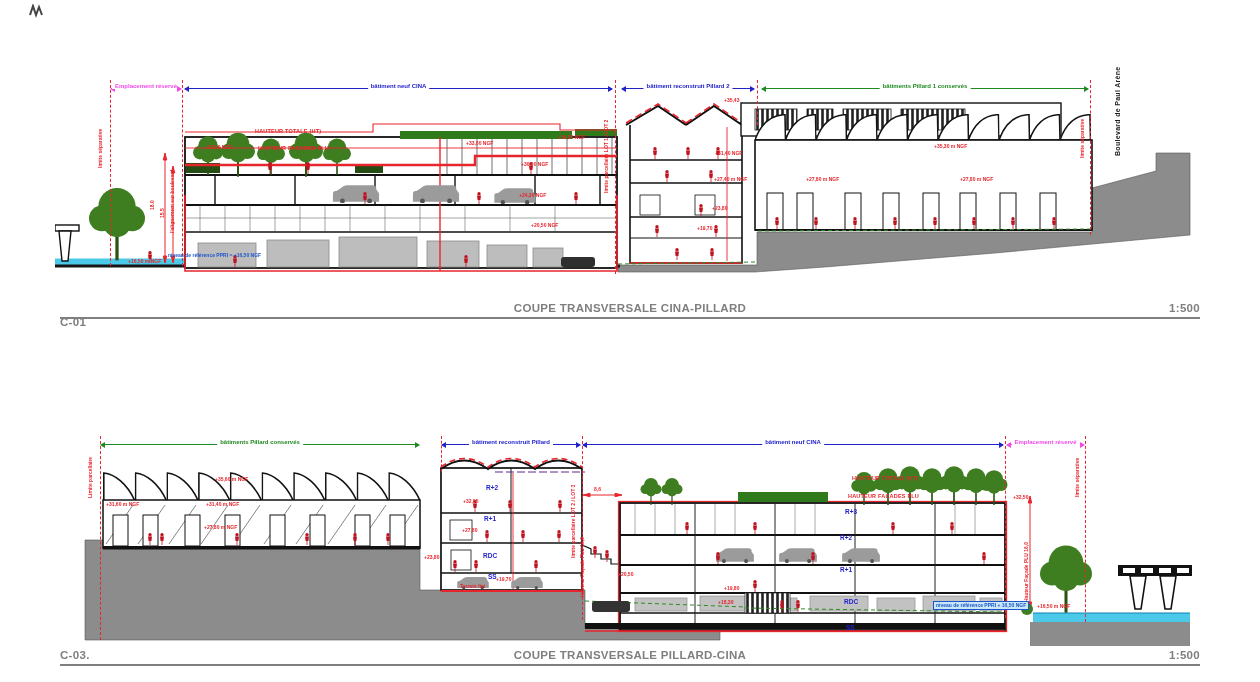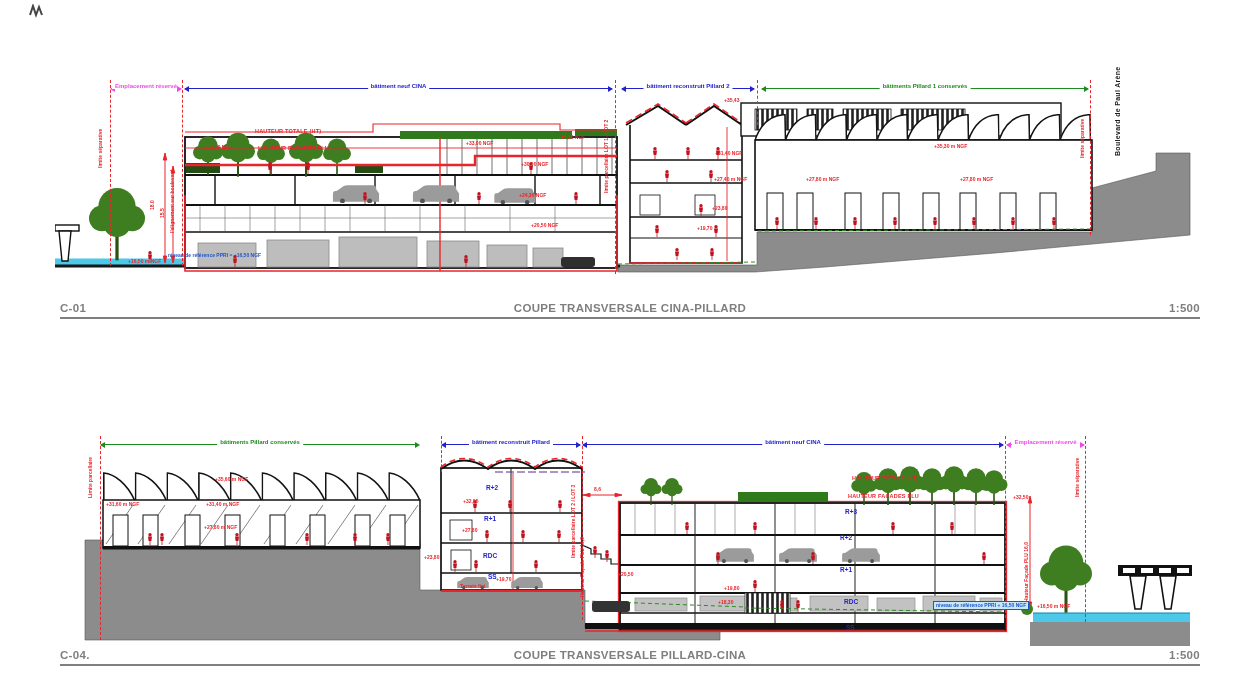--- a/index.html
+++ b/index.html
@@ -307,21 +307,21 @@
 <div class="lvl" style="left:715px;top:151px">+31,40 NGF</div>
 <div class="lvl" style="left:714px;top:177px">+27,40 m NGF</div>
 <div class="lvl" style="left:712px;top:206px">+23,80</div>
 <div class="lvl" style="left:697px;top:226px">+19,70</div>
 <div class="lvl" style="left:934px;top:144px">+35,30 m NGF</div>
 <div class="lvl" style="left:806px;top:177px">+27,80 m NGF</div>
 <div class="lvl" style="left:960px;top:177px">+27,80 m NGF</div>
 <div class="lvl" style="left:128px;top:259px">+16,50 m NGF</div>
 <div class="ppri" style="left:168px;top:253px">niveau de référence PPRI = +16,50 NGF</div>
 
-<div class="sref" style="left:60px;top:303px">C-01</div>
+<div class="sref" style="left:60px;top:317px">C-01</div>
 <div class="stitle" style="top:303px">COUPE TRANSVERSALE CINA-PILLARD</div>
 <div class="sscale" style="left:1100px;top:303px;width:100px">1:500</div>
 <div class="rule" style="left:60px;top:317px;width:1140px"></div>
 
 <svg class="scene" style="left:55px;top:425px" width="1150" height="230" viewBox="0 0 1150 230">
 
   <g>
     <path d="M30,115 L365,115 L365,165 L530,165 L530,203 L665,203 L665,215 L30,215 Z" fill="#8c8c8c" stroke="#555" stroke-width="0.6"></path>
     <path d="M975,197 L1135,197 L1135,221 L975,221 Z" fill="#8c8c8c"></path>
   </g>
@@ -554,16 +554,16 @@
 <div class="lvl" style="left:496px;top:577px">+19,70</div>
 <div class="lvl" style="left:460px;top:584px">Terrain fini</div>
 <div class="lvl" style="left:618px;top:572px">+20,50</div>
 <div class="lvl" style="left:724px;top:586px">+19,80</div>
 <div class="lvl" style="left:718px;top:600px">+18,30</div>
 <div class="lvl" style="left:1013px;top:495px">+32,50</div>
 <div class="lvl" style="left:1037px;top:604px">+16,50 m NGF</div>
 <div class="lvl" style="left:594px;top:487px">8,6</div>
 <div class="ppri ppribox" style="left:933px;top:601px">niveau de référence PPRI + 16,50 NGF</div>
 
-<div class="sref" style="left:60px;top:650px">C-04.</div>
+<div class="sref" style="left:60px;top:650px">C-03.</div>
 <div class="stitle" style="top:650px">COUPE TRANSVERSALE PILLARD-CINA</div>
 <div class="sscale" style="left:1100px;top:650px;width:100px">1:500</div>
 <div class="rule" style="left:60px;top:664px;width:1140px"></div>
 
 </body></html>

